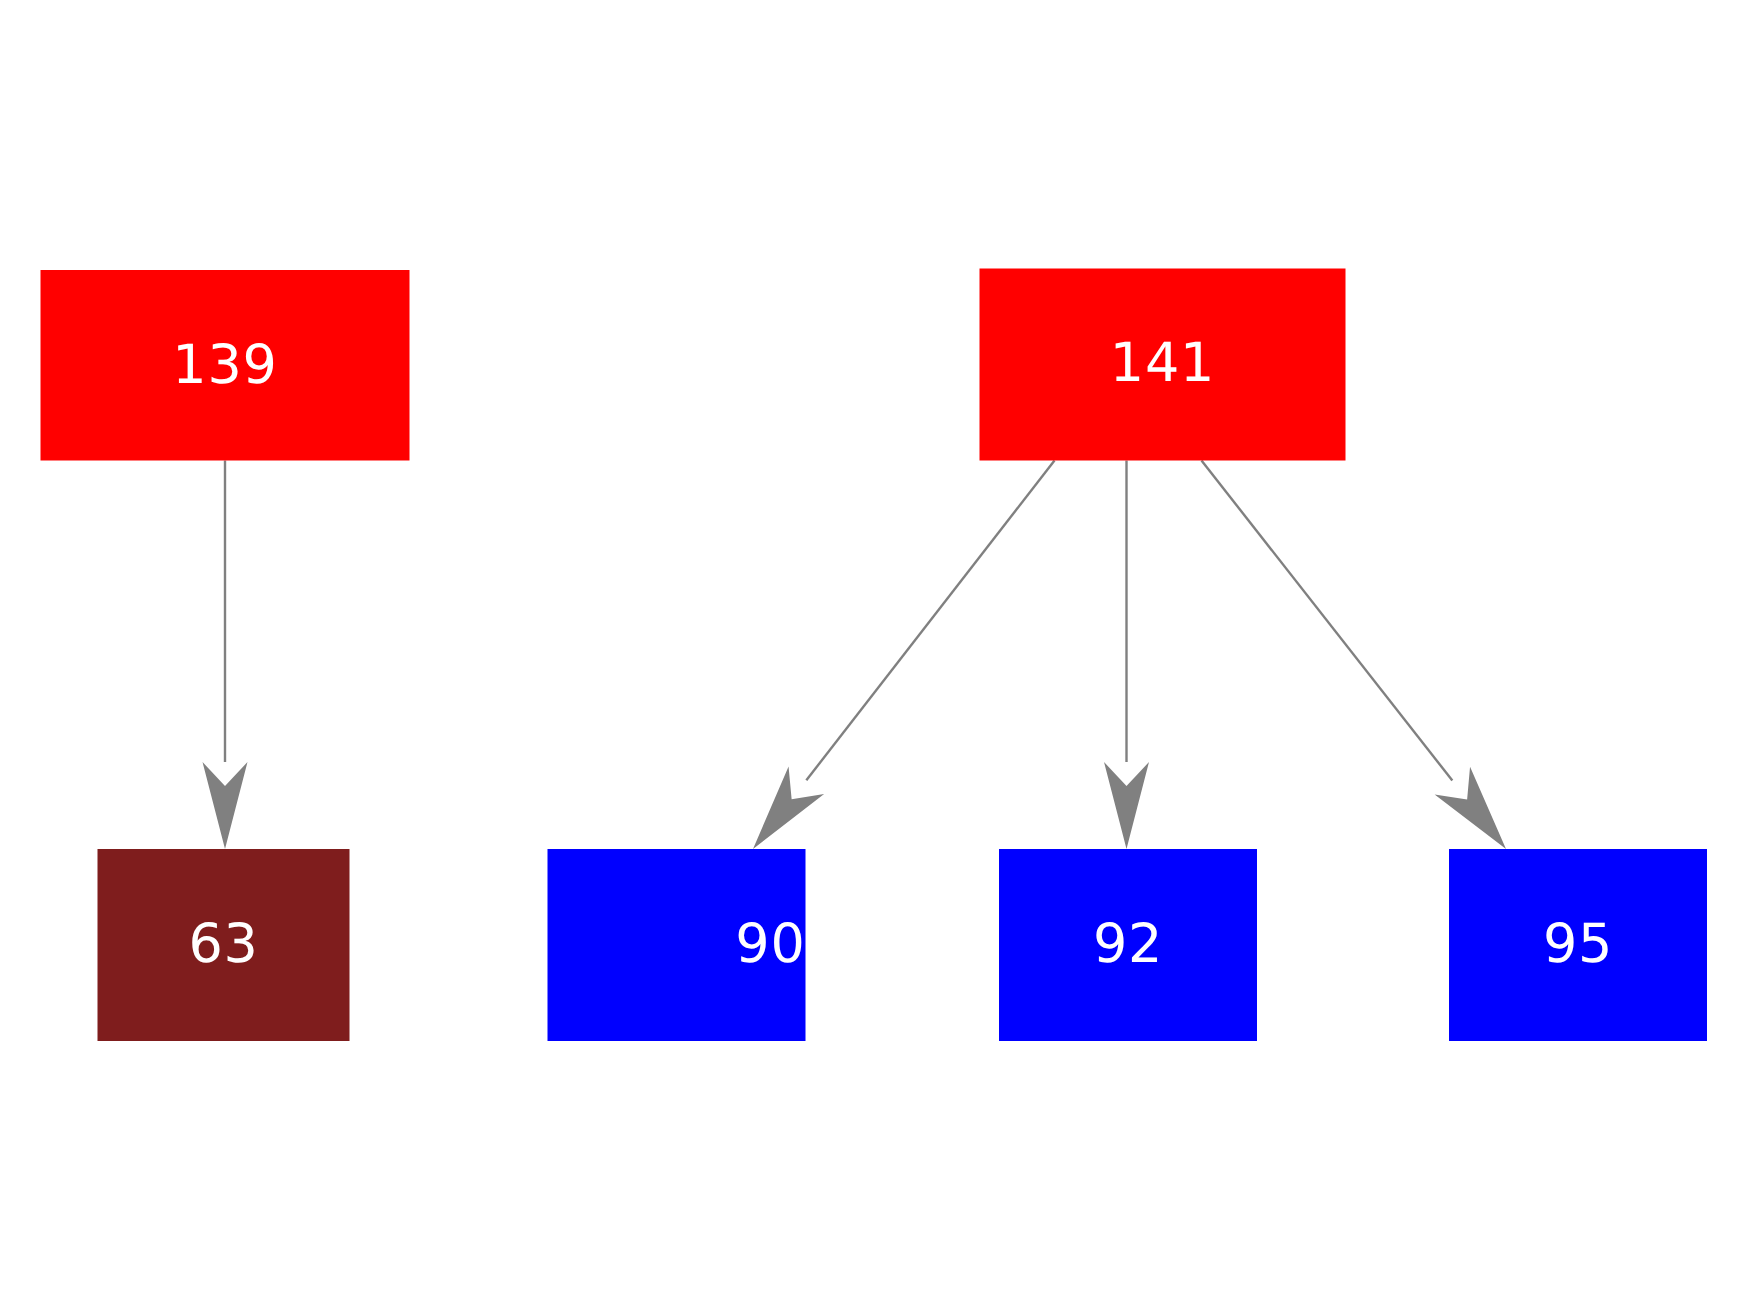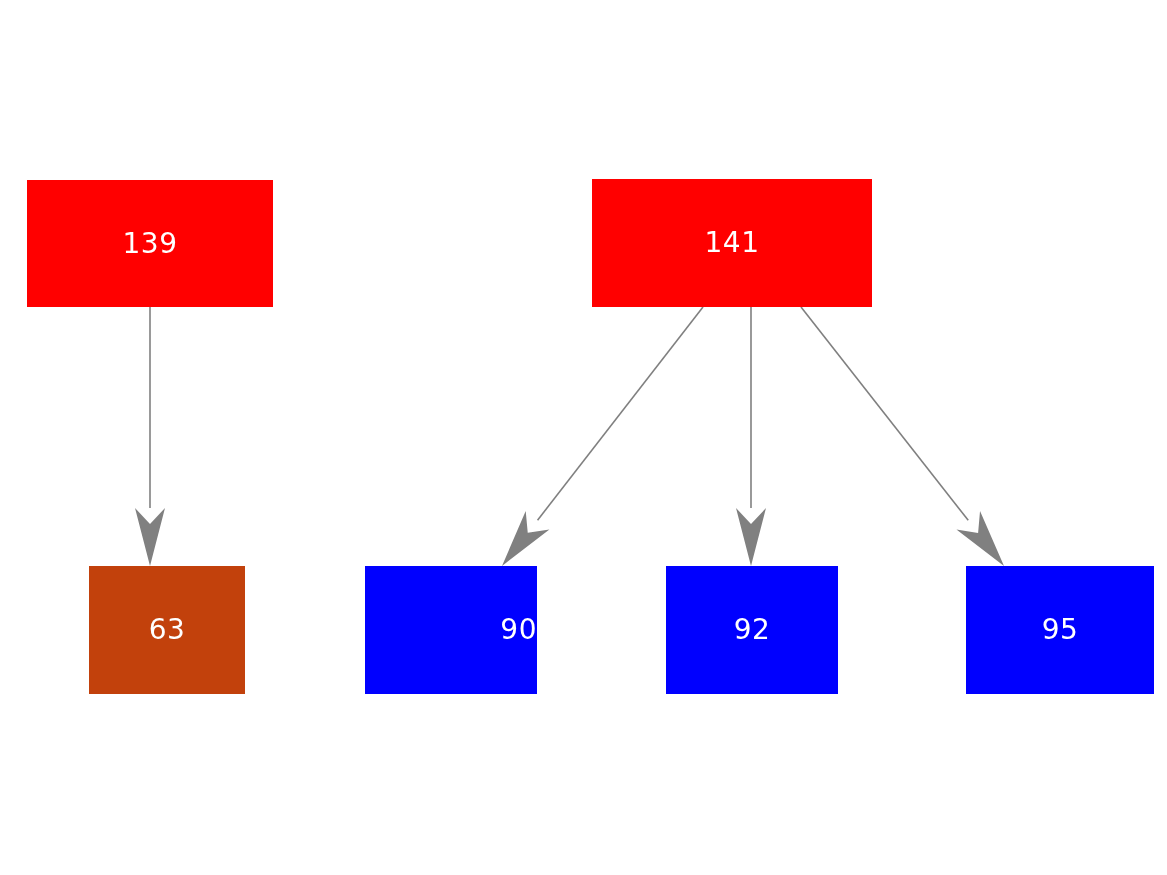--- a/index.html
+++ b/index.html
@@ -29,21 +29,21 @@
   }
   .node {
     position: absolute;
     display: flex;
     align-items: center;
     justify-content: center;
     box-sizing: border-box;
   }
   .node-label {
     color: #ffffff;
-    font-size: 28px;
+    font-size: 36px;
     font-family: "DejaVu Sans", "Liberation Sans", sans-serif;
     font-weight: normal;
     line-height: 1;
     letter-spacing: 0.5px;
     user-select: none;
   }
 </style>
 </head>
 <body>
 
@@ -65,33 +65,33 @@
       <g>
         <line x1="801" y1="307" x2="968.2208635328514" y2="520.3507569212243" stroke="#808080" stroke-width="1.6"></line>
         <polygon points="1004.00,566.00 956.42,529.60 978.09,532.94 980.03,511.10" fill="#808080"></polygon>
       </g>
     </svg>
 
   <div class="node" style="left: 27px; top: 180px; width: 246px; height: 127px; background: rgb(255, 0, 0);">
     <span class="node-label">139</span>
   </div>
 
-  <div class="node" style="left: 592px; top: 179px; width: 280px; height: 128px; background: rgb(255, 0, 0);">
+  <div class="node" style="left: 653px; top: 179px; width: 244px; height: 128px; background: rgb(255, 0, 0);">
     <span class="node-label">141</span>
   </div>
 
-  <div class="node" style="left: 65px; top: 566px; width: 156px; height: 128px; background: #c2410c; margin-left: 24px;">
+  <div class="node" style="left: 65px; top: 566px; width: 168px; height: 128px; background: #7f1d1d;">
     <span class="node-label">63</span>
   </div>
 
   <div class="node" style="left: 365px; top: 566px; width: 172px; height: 128px; background: rgb(0, 0, 255); justify-content: flex-end;">
     <span class="node-label">90</span>
   </div>
 
   <div class="node" style="left: 666px; top: 566px; width: 172px; height: 128px; background: rgb(0, 0, 255); text-align: center;">
     <span class="node-label">92</span>
   </div>
 
-  <div class="node" style="left: 966px; top: 566px; width: 188px; height: 128px; background: rgb(0, 0, 255);">
+  <div class="node" style="left: 966px; top: 566px; width: 172px; height: 128px; background: rgb(0, 0, 255);">
     <span class="node-label">95</span>
   </div>
 
 </div>
 
 </body></html>

